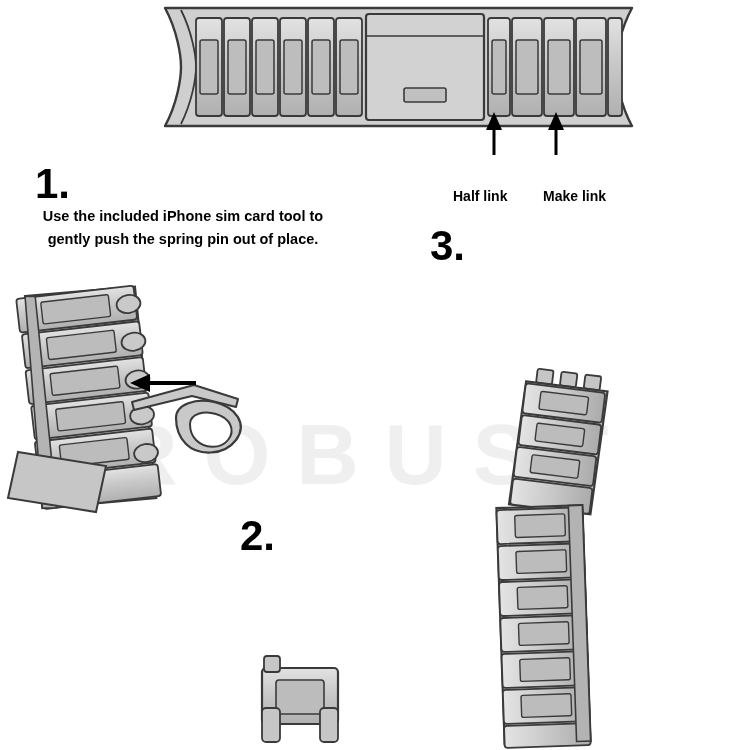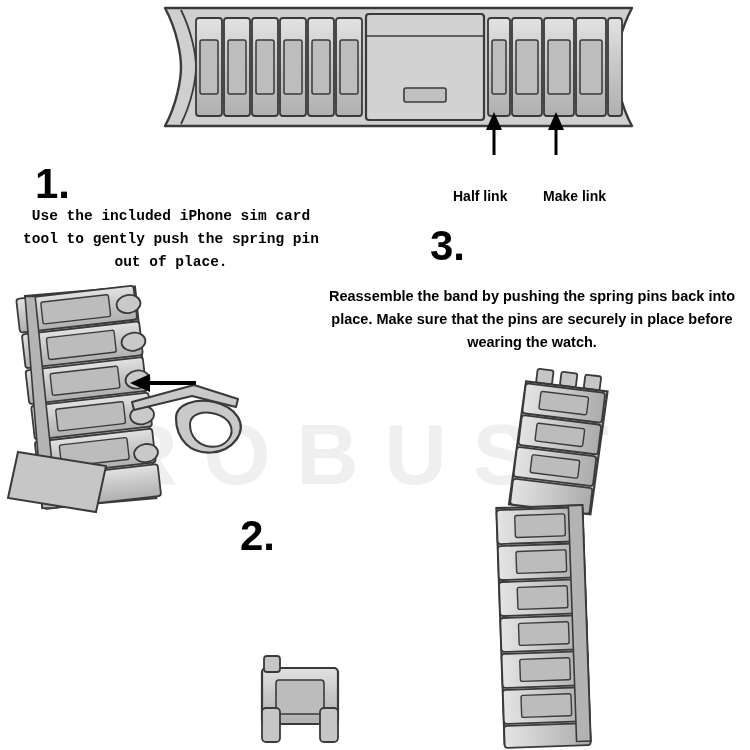--- a/index.html
+++ b/index.html
@@ -242,20 +242,19 @@
 
         <rect x="572" y="506" width="14" height="236" fill="#b3b3b3" stroke="#3a3a3a" stroke-width="1.6"></rect>
       </g>
     </g>
   </svg>
 
   <div class="callout-label" style="left:453px; top:175px;">Half link</div>
   <div class="callout-label" style="left:543px; top:175px;">Make link</div>
 
   <div class="step-num" style="left:35px; top:160px;">1.</div>
-  <div class="step-text" style="left:16px; top:205px; width:310px;font-family:Liberation Mono, monospace;">Use the included iPhone sim card tool to gently push the spring pin out of place.</div>
+  <div class="step-text" style="left:28px; top:205px; width:310px;">Use the included iPhone sim card tool to gently push the spring pin out of place.</div>
 
   <div class="step-num" style="left:240px; top:512px;">2.</div>
 
   <div class="step-num" style="left:430px; top:222px;">3.</div>
-  <div class="step-text" style="left:322px; top:285px; width:420px;">Reassemble the band by pushing the spring pins back into place. Make sure that the pins are securely in place before wearing the watch.</div>
 
 </div>
 
 </body></html>

